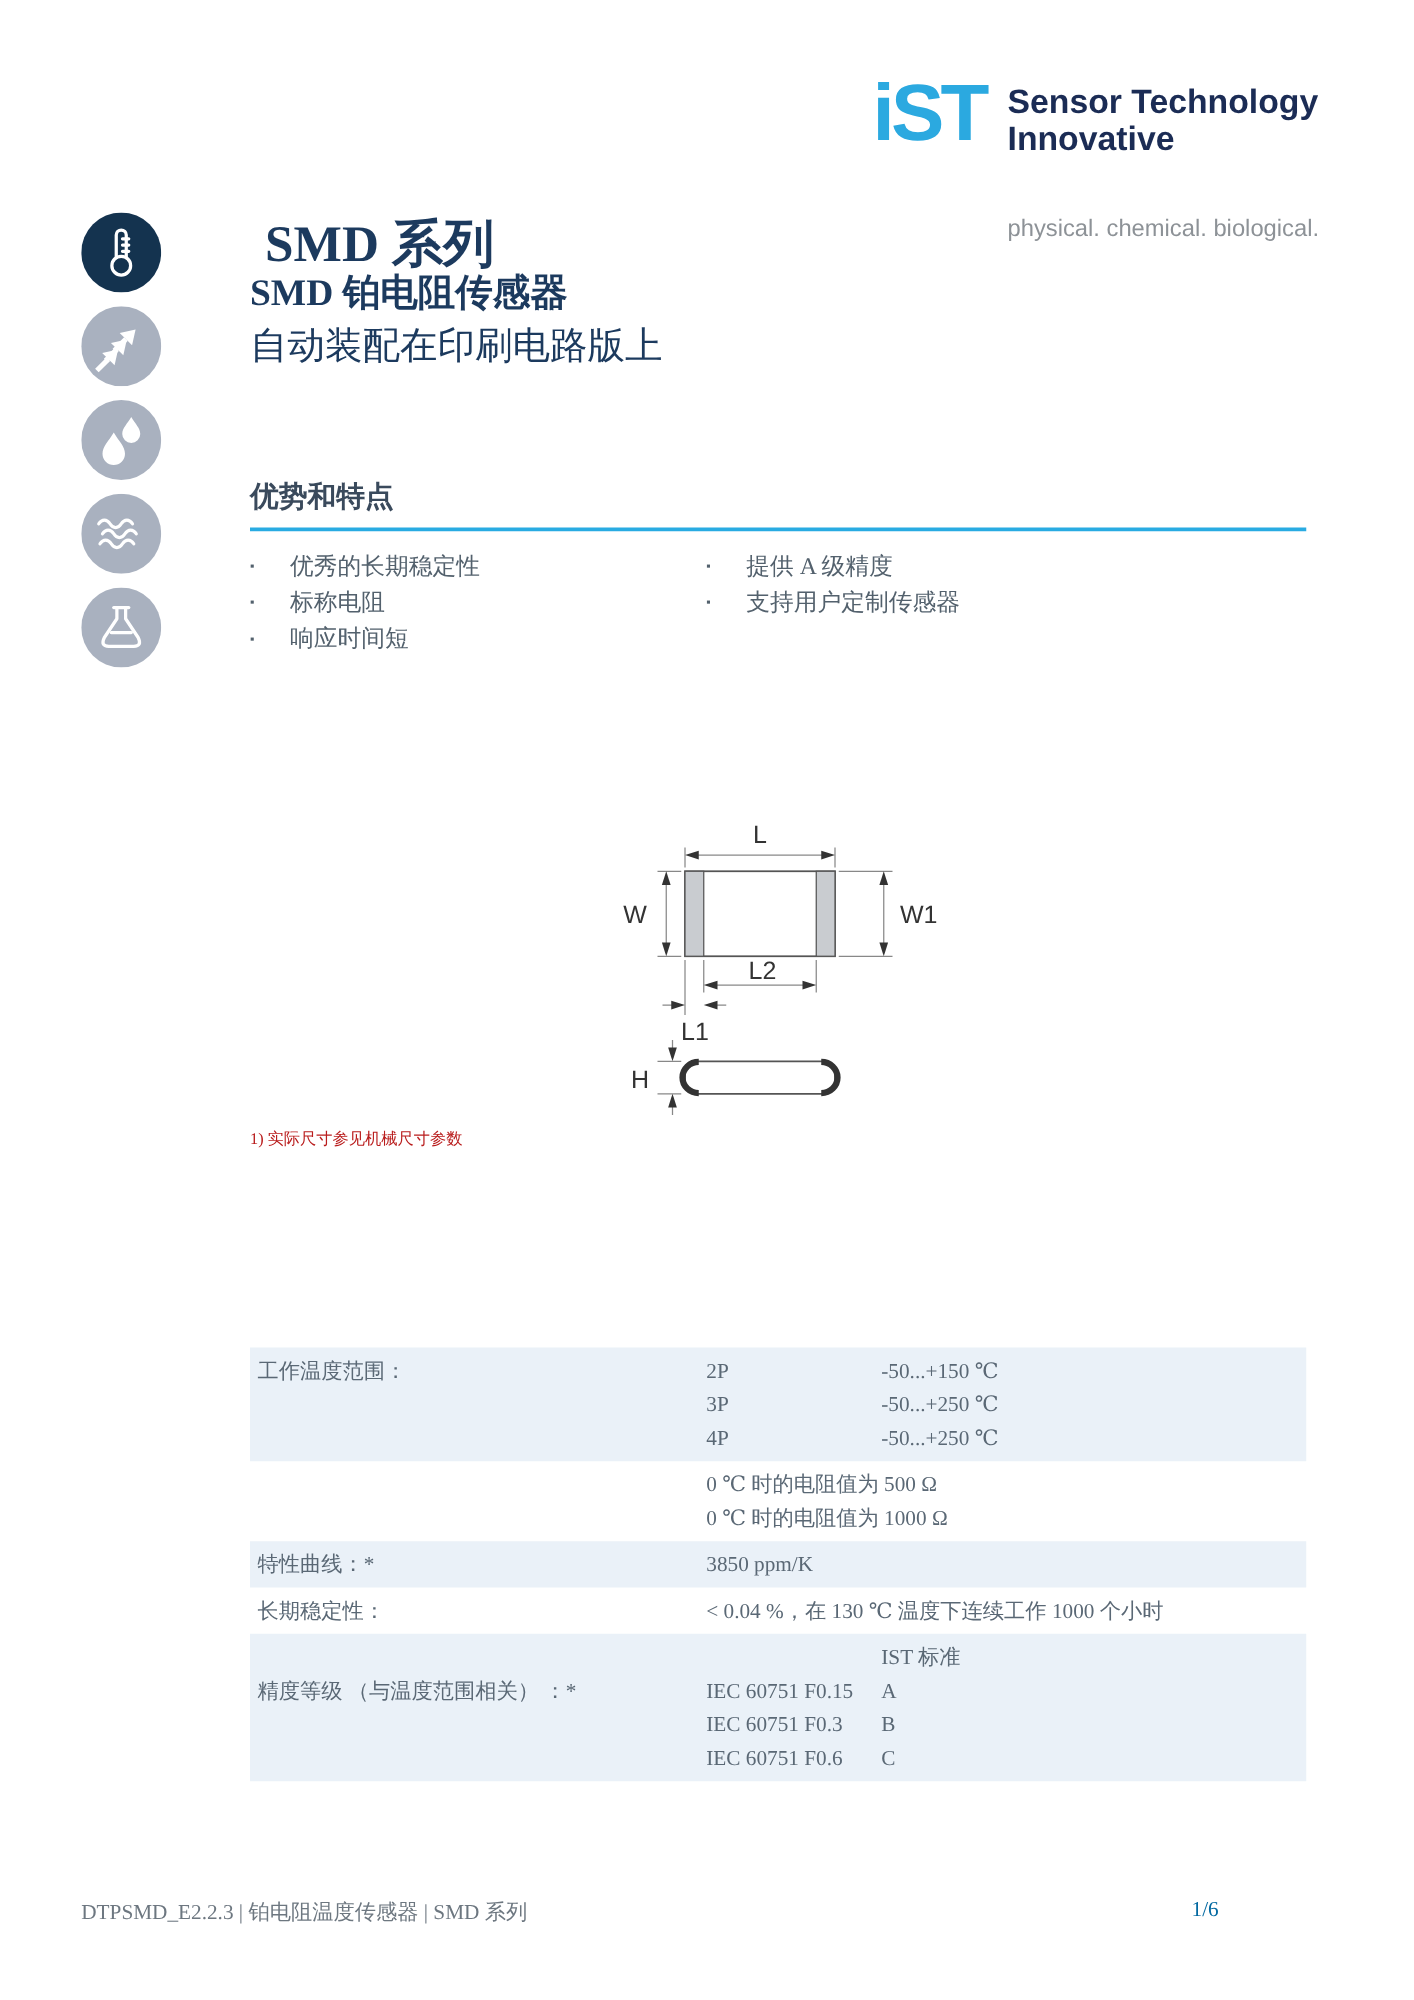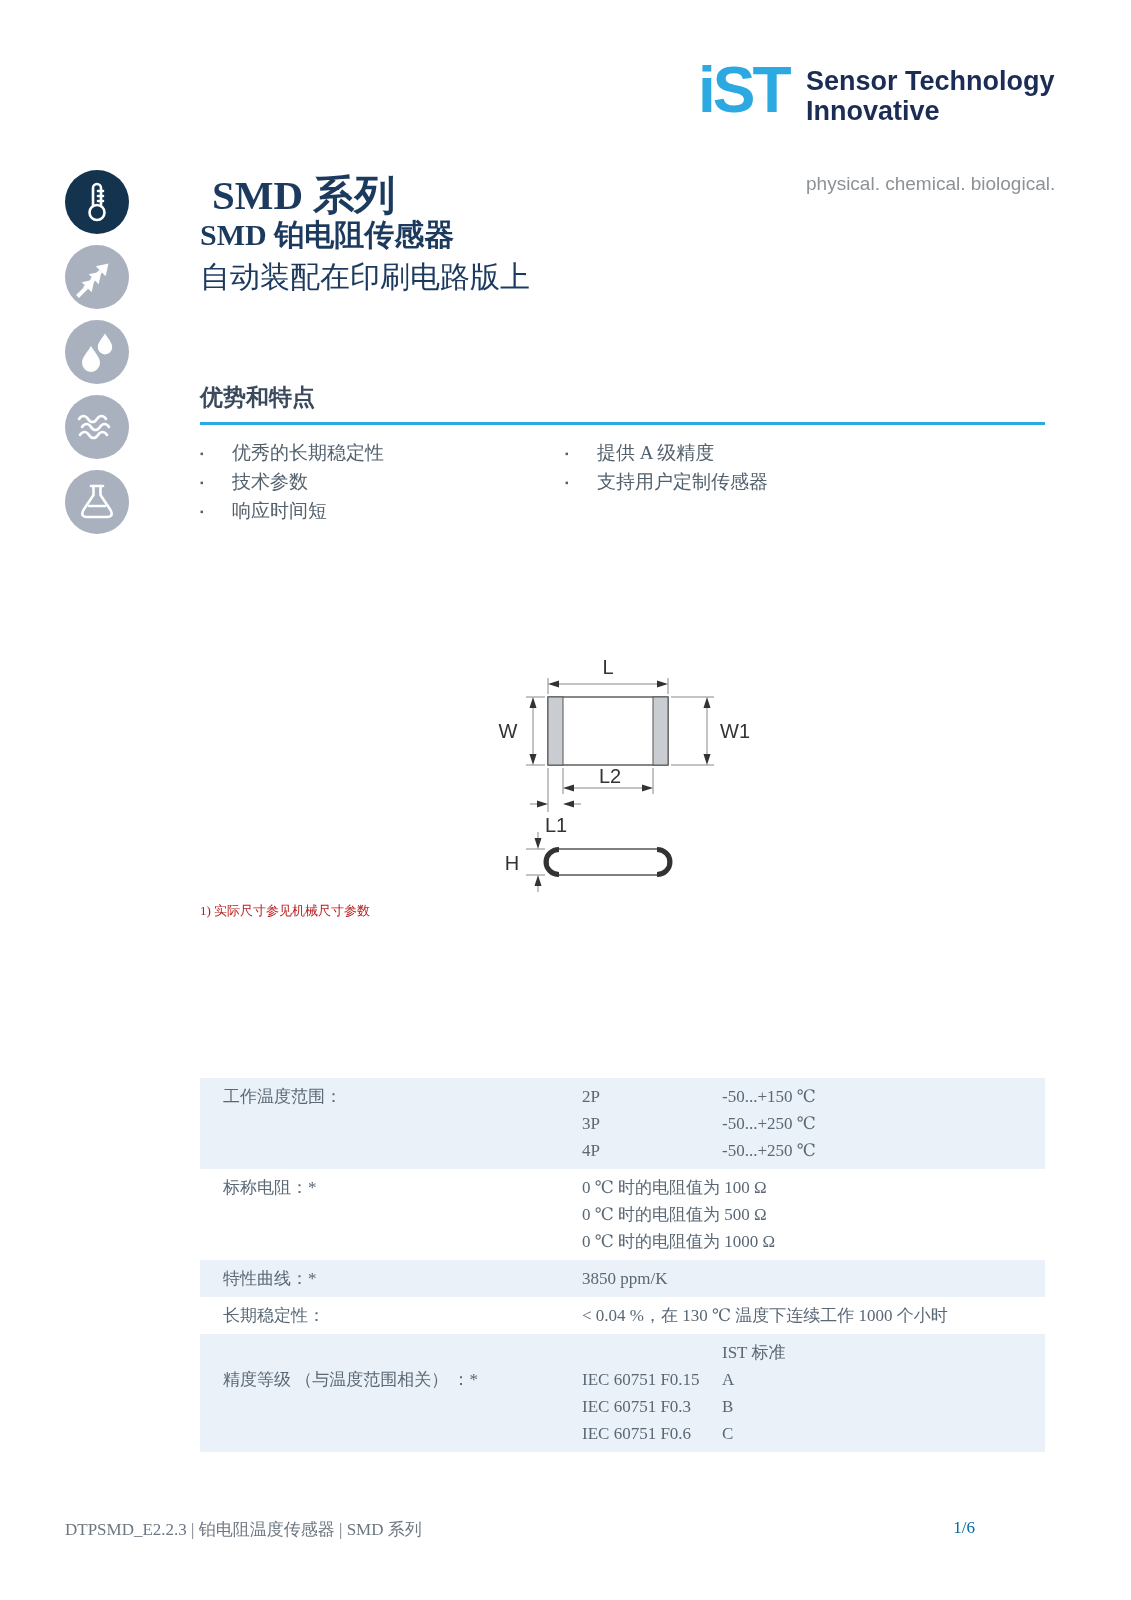--- a/index.html
+++ b/index.html
@@ -50,21 +50,21 @@
   .feat-col.c1 { left:365px; }
   .feat-item { display:flex; align-items:flex-start; height:29px; font-size:19px; color:#53616D; }
   .feat-item .bullet { font-size:10px; line-height:27px; width:32px; color:#53616D; }
 
   
   .diagram { position:absolute; left:470px; top:652px; }
   .dim-footnote { position:absolute; left:200px; top:902px; font-size:13px; color:#b91c1c; }
 
   
   .spec-table { position:absolute; left:200px; top:1078px; width:845px; font-size:17px; color:#5A6875; }
-  .spec-group { position:relative; padding:5px 17px; }
+  .spec-group { position:relative; padding:5px 0; }
   .spec-group.shaded { background:#EAF1F8; }
   .spec-line { position:relative; height:27px; line-height:27px; white-space:nowrap; }
   .spec-label { position:absolute; left:6px; top:0; }
   .spec-c2 { position:absolute; left:365px; top:0; }
   .spec-c3 { position:absolute; left:505px; top:0; }
 
   
   .footer-left  { position:absolute; left:65px;  top:1518px; font-size:17px; color:#6D7780; }
   .footer-right { position:absolute; right:86px; top:1518px; font-size:17px; color:#0369a1; }
 </style>
@@ -153,21 +153,21 @@
     <span>优势和特点</span>
   </div>
   <div class="features">
     <div class="feat-col c0">
       <div class="feat-item">
         <span class="bullet">▪</span>
         <span>优秀的长期稳定性</span>
       </div>
       <div class="feat-item">
         <span class="bullet">▪</span>
-        <span>技术参数</span>
+        <span>标称电阻</span>
       </div>
       <div class="feat-item">
         <span class="bullet">▪</span>
         <span>响应时间短</span>
       </div>
     </div>
     <div class="feat-col c1">
       <div class="feat-item">
         <span class="bullet">▪</span>
         <span>提供 A 级精度</span>
@@ -264,24 +264,20 @@
         <span class="spec-c3">-50...+250 ℃</span>
       </div>
       <div class="spec-line">
         <span class="spec-c2">4P</span>
         <span class="spec-c3">-50...+250 ℃</span>
       </div>
     </div>
 
     <div class="spec-group">
       <div class="spec-line">
-        <span class="spec-label">标称电阻：*</span>
-        <span class="spec-c2">0 ℃ 时的电阻值为 100 Ω</span>
-      </div>
-      <div class="spec-line">
         <span class="spec-c2">0 ℃ 时的电阻值为 500 Ω</span>
       </div>
       <div class="spec-line">
         <span class="spec-c2">0 ℃ 时的电阻值为 1000 Ω</span>
       </div>
     </div>
 
     <div class="spec-group shaded">
       <div class="spec-line">
         <span class="spec-label">特性曲线：*</span>

